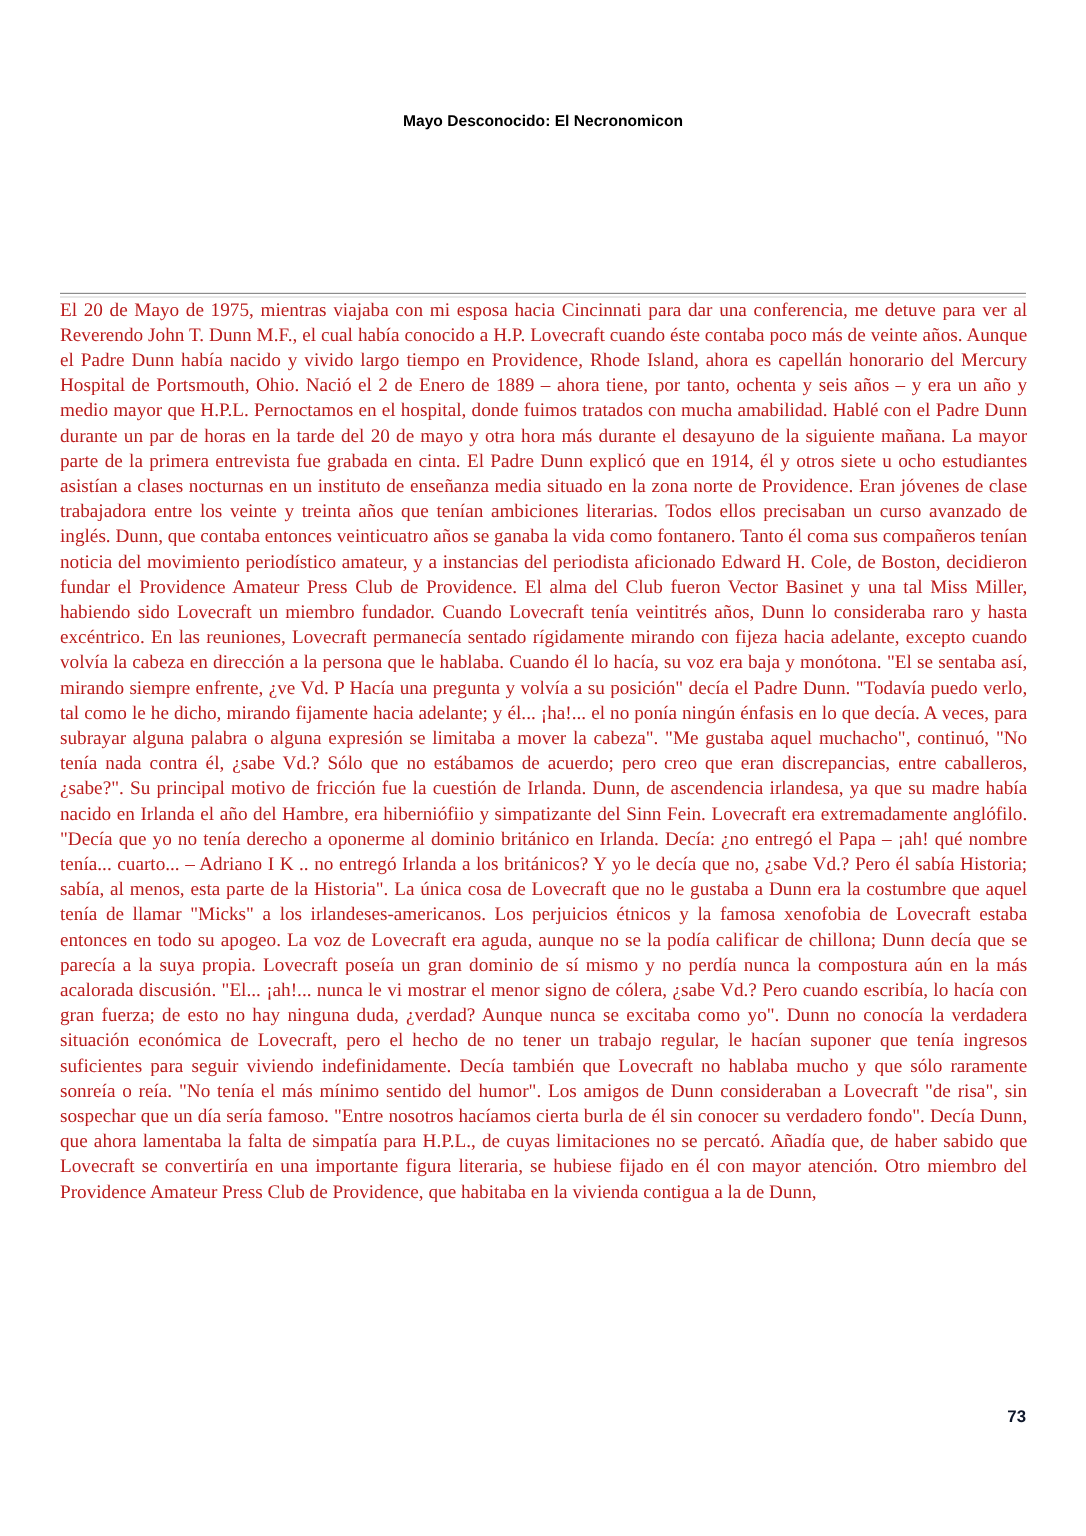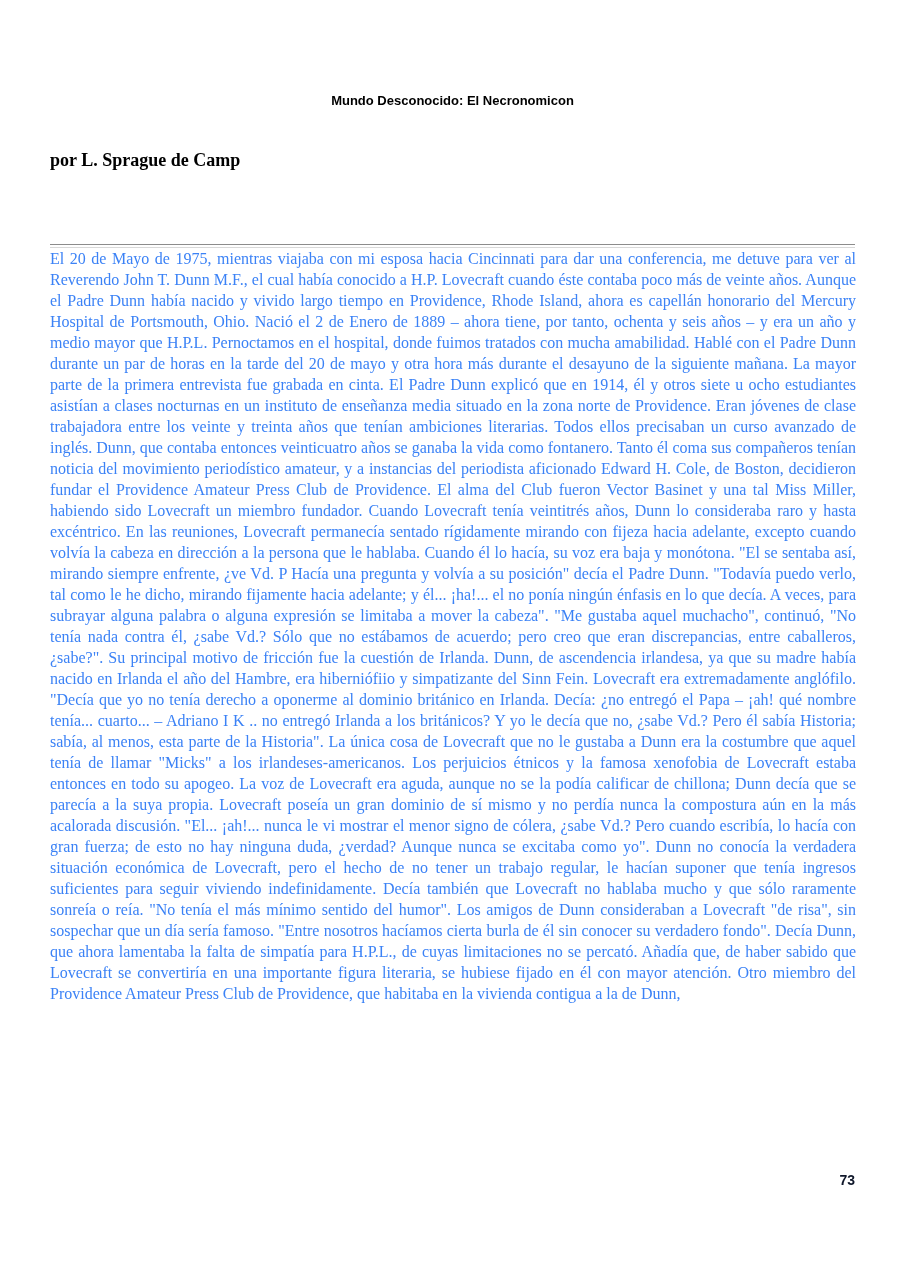--- a/index.html
+++ b/index.html
@@ -71,43 +71,42 @@
   }
   .body-text {
     position: absolute;
     top: 248px;
     left: 50px;
     width: 806px;
     text-align: justify;
     font-family: "Liberation Serif", serif;
     font-size: 16px;
     line-height: 21px;
-    color: #3b82f6;
+    color: #b91c1c;
   }
   .page-number {
     position: absolute;
     top: 1172px;
     right: 50px;
     font-family: "Liberation Sans", sans-serif;
     font-weight: bold;
     font-size: 14px;
     color: #0f172a;
   }
 </style>
 </head>
 <body>
 
 <div class="page">
 
-  <div class="running-header">Mundo Desconocido: El Necronomicon</div>
+  <div class="running-header">Mayo Desconocido: El Necronomicon</div>
 
   <div class="title-block">
     <div class="title-row">
     </div>
-    <div class="byline">por L. Sprague de Camp</div>
   </div>
 
   <hr class="title-divider">
 
   <div class="body-text">El 20 de Mayo de 1975, mientras viajaba con mi esposa hacia Cincinnati para dar una conferencia, me detuve para ver al Reverendo John T. Dunn M.F., el cual había conocido a H.P. Lovecraft cuando éste contaba poco más de veinte años. Aunque el Padre Dunn había nacido y vivido largo tiempo en Providence, Rhode Island, ahora es capellán honorario del Mercury Hospital de Portsmouth, Ohio. Nació el 2 de Enero de 1889 – ahora tiene, por tanto, ochenta y seis años – y era un año y medio mayor que H.P.L. Pernoctamos en el hospital, donde fuimos tratados con mucha amabilidad. Hablé con el Padre Dunn durante un par de horas en la tarde del 20 de mayo y otra hora más durante el desayuno de la siguiente mañana. La mayor parte de la primera entrevista fue grabada en cinta. El Padre Dunn explicó que en 1914, él y otros siete u ocho estudiantes asistían a clases nocturnas en un instituto de enseñanza media situado en la zona norte de Providence. Eran jóvenes de clase trabajadora entre los veinte y treinta años que tenían ambiciones literarias. Todos ellos precisaban un curso avanzado de inglés. Dunn, que contaba entonces veinticuatro años se ganaba la vida como fontanero. Tanto él coma sus compañeros tenían noticia del movimiento periodístico amateur, y a instancias del periodista aficionado Edward H. Cole, de Boston, decidieron fundar el Providence Amateur Press Club de Providence. El alma del Club fueron Vector Basinet y una tal Miss Miller, habiendo sido Lovecraft un miembro fundador. Cuando Lovecraft tenía veintitrés años, Dunn lo consideraba raro y hasta excéntrico. En las reuniones, Lovecraft permanecía sentado rígidamente mirando con fijeza hacia adelante, excepto cuando volvía la cabeza en dirección a la persona que le hablaba. Cuando él lo hacía, su voz era baja y monótona. "El se sentaba así, mirando siempre enfrente, ¿ve Vd. P Hacía una pregunta y volvía a su posición" decía el Padre Dunn. "Todavía puedo verlo, tal como le he dicho, mirando fijamente hacia adelante; y él... ¡ha!... el no ponía ningún énfasis en lo que decía. A veces, para subrayar alguna palabra o alguna expresión se limitaba a mover la cabeza". "Me gustaba aquel muchacho", continuó, "No tenía nada contra él, ¿sabe Vd.? Sólo que no estábamos de acuerdo; pero creo que eran discrepancias, entre caballeros, ¿sabe?". Su principal motivo de fricción fue la cuestión de Irlanda. Dunn, de ascendencia irlandesa, ya que su madre había nacido en Irlanda el año del Hambre, era hiberniófiio y simpatizante del Sinn Fein. Lovecraft era extremadamente anglófilo. "Decía que yo no tenía derecho a oponerme al dominio británico en Irlanda. Decía: ¿no entregó el Papa – ¡ah! qué nombre tenía... cuarto... – Adriano I K .. no entregó Irlanda a los británicos? Y yo le decía que no, ¿sabe Vd.? Pero él sabía Historia; sabía, al menos, esta parte de la Historia". La única cosa de Lovecraft que no le gustaba a Dunn era la costumbre que aquel tenía de llamar "Micks" a los irlandeses-americanos. Los perjuicios étnicos y la famosa xenofobia de Lovecraft estaba entonces en todo su apogeo. La voz de Lovecraft era aguda, aunque no se la podía calificar de chillona; Dunn decía que se parecía a la suya propia. Lovecraft poseía un gran dominio de sí mismo y no perdía nunca la compostura aún en la más acalorada discusión. "El... ¡ah!... nunca le vi mostrar el menor signo de cólera, ¿sabe Vd.? Pero cuando escribía, lo hacía con gran fuerza; de esto no hay ninguna duda, ¿verdad? Aunque nunca se excitaba como yo". Dunn no conocía la verdadera situación económica de Lovecraft, pero el hecho de no tener un trabajo regular, le hacían suponer que tenía ingresos suficientes para seguir viviendo indefinidamente. Decía también que Lovecraft no hablaba mucho y que sólo raramente sonreía o reía. "No tenía el más mínimo sentido del humor". Los amigos de Dunn consideraban a Lovecraft "de risa", sin sospechar que un día sería famoso. "Entre nosotros hacíamos cierta burla de él sin conocer su verdadero fondo". Decía Dunn, que ahora lamentaba la falta de simpatía para H.P.L., de cuyas limitaciones no se percató. Añadía que, de haber sabido que Lovecraft se convertiría en una importante figura literaria, se hubiese fijado en él con mayor atención. Otro miembro del Providence Amateur Press Club de Providence, que habitaba en la vivienda contigua a la de Dunn,</div>
 
   <div class="page-number">73</div>
 
 </div>
 

